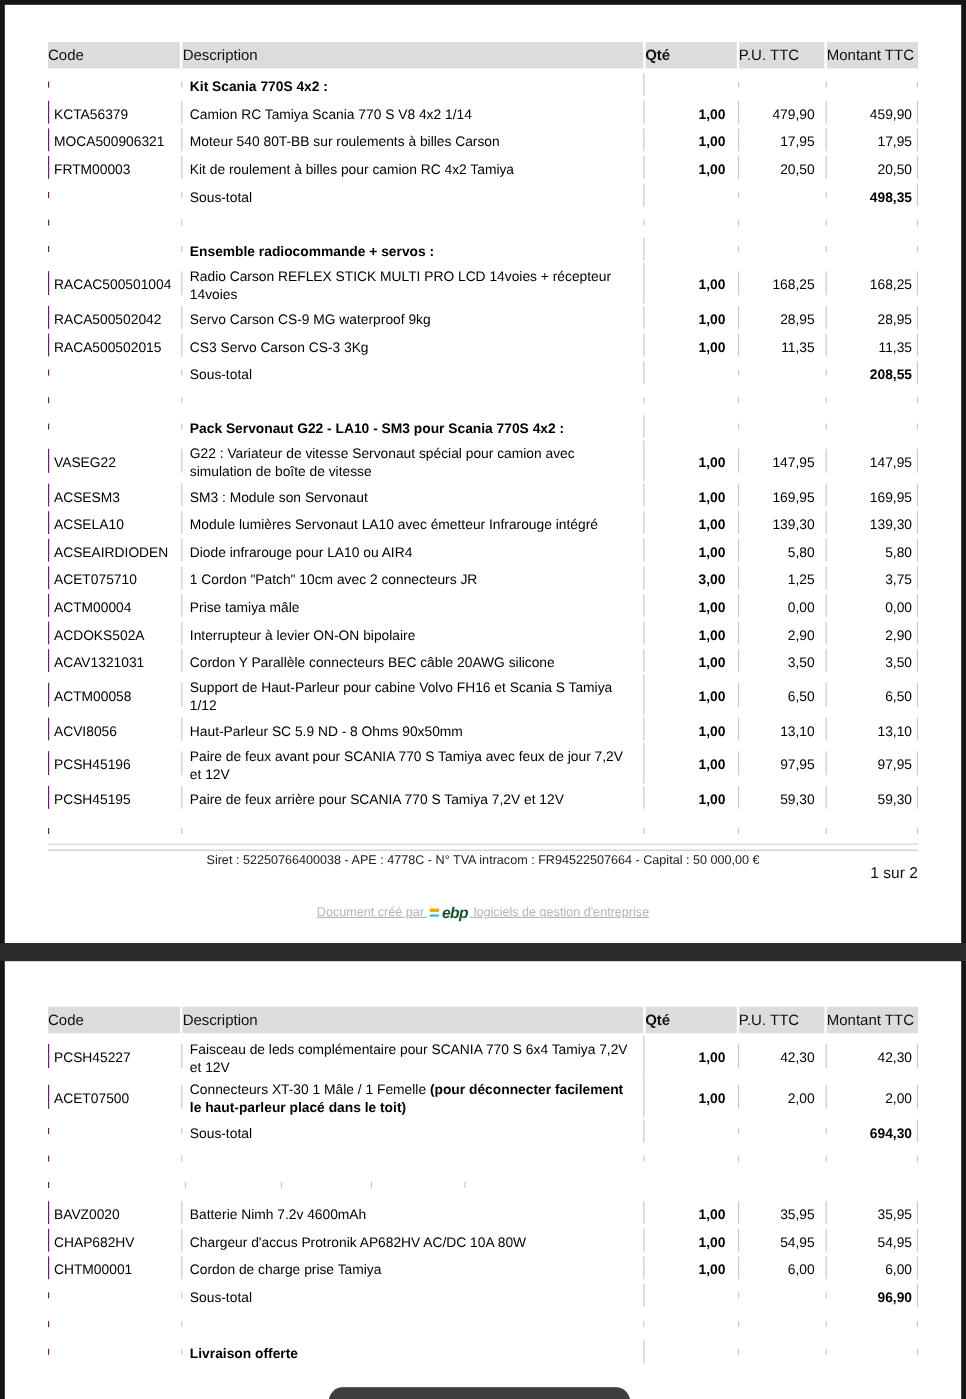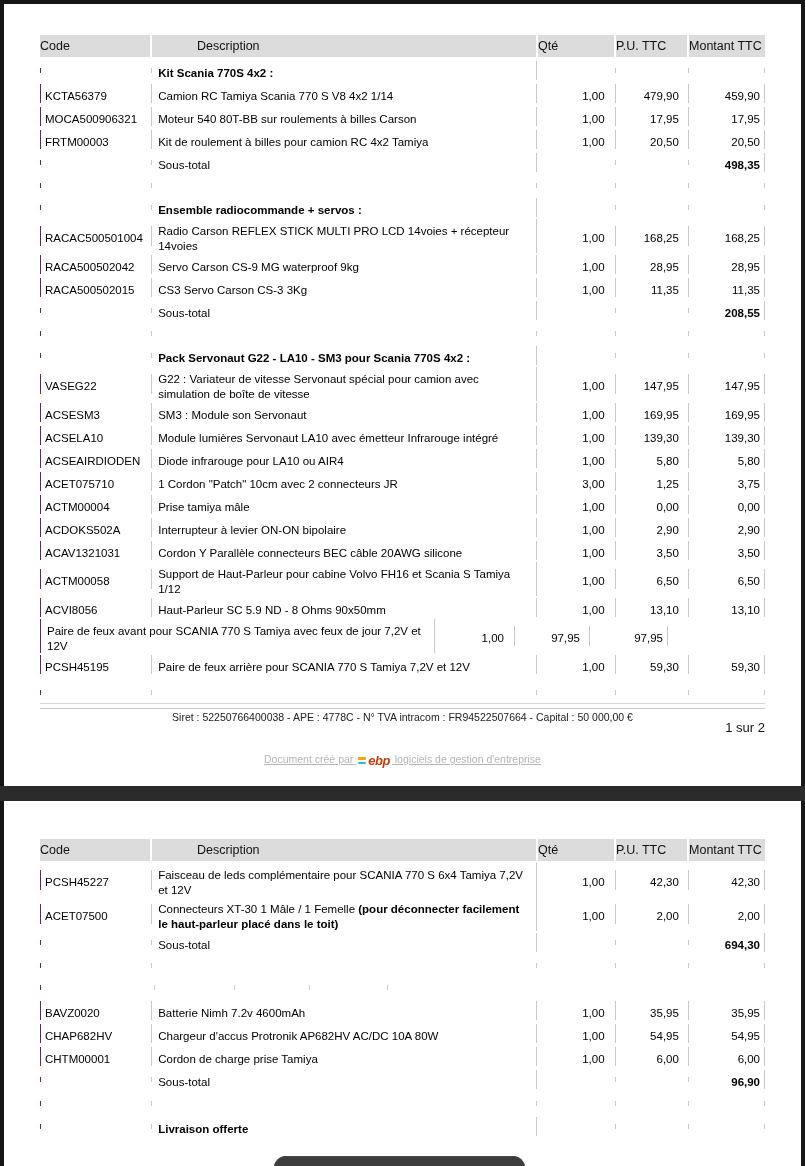--- a/index.html
+++ b/index.html
@@ -16,21 +16,21 @@
 
   .doc-table{margin-left:36px;width:725px;}
   .p1pad{padding-top:31px;}
   .p2pad{padding-top:38px;}
 
   .thead{display:flex;background:#dcdcdc;height:22px;}
   .th{box-sizing:border-box;font-size:12.5px;color:#111;line-height:22px;
       border-right:2px solid #ffffff;}
   .th:last-child{border-right:none;}
 
-  .c0{width:115px;} .c1{width:395px;padding-left:45px;} .c2{width:80px;} .c3{width:75px;} .c4{width:78px;}
+  .c0{width:115px;} .c1{width:395px;} .c2{width:80px;font-weight:bold;} .c3{width:75px;} .c4{width:78px;}
 
   .tbody{margin-top:2px;}
   .trow{display:flex;align-items:center;}
   .trow.item,.trow.section,.trow.subtotal{min-height:23px;}
   .td{box-sizing:border-box;font-size:11.5px;line-height:14.5px;color:#000;padding-top:5px;
       border-right:1px solid #c9c9c9;}
   .td:first-child{border-left:1px solid #701a75;}
   .td.code{padding-left:4px;}
   .td.desc{padding-left:6px;padding-right:6px;}
   .td.num{text-align:right;}
@@ -45,21 +45,21 @@
          font-size:10.5px;color:#222;}
   .pagenum{position:absolute;left:36px;top:716px;width:725px;text-align:right;
            font-size:13px;color:#111;}
   .credit{position:absolute;left:0;top:749px;width:797px;text-align:center;
           font-size:10.5px;color:#b5b5b5;text-decoration:underline;}
   .ebp-logo{display:inline-flex;align-items:center;margin:0 2px;vertical-align:middle;}
   .ebp-dashes{display:inline-flex;flex-direction:column;gap:2px;margin-right:2px;}
   .ebp-dashes i{display:block;width:8px;height:2.5px;border-radius:1px;}
   .ebp-dashes .d1{background:#f2a900;}
   .ebp-dashes .d2{background:#33b5e5;}
-  .ebp-word{font-weight:bold;font-style:italic;font-size:13px;color:#c2410c;letter-spacing:-0.5px;}
+  .ebp-word{font-weight:bold;font-style:italic;font-size:13px;color:#14532d;letter-spacing:-0.5px;}
 
   .pill{position:absolute;left:270px;top:355px;width:251px;height:14px;
         background:#3d3d3d;border-radius:12px 12px 0 0;box-shadow:inset 0 1px 0 #4a4a4a;}
 </style>
 </head>
 <body>
 
 <section class="page page1">
   <div class="doc-table p1pad">
     <div class="thead">
@@ -225,20 +225,21 @@
           <div class="td c4 num amt">6,50</div>
         </div>
         <div class="trow item">
           <div class="td c0 code">ACVI8056</div>
           <div class="td c1 desc"><span>Haut-Parleur SC 5.9 ND - 8 Ohms 90x50mm</span></div>
           <div class="td c2 num qty">1,00</div>
           <div class="td c3 num pu">13,10</div>
           <div class="td c4 num amt">13,10</div>
         </div>
         <div class="trow item">
+          <div class="td c0 code">PCSH45196</div>
           <div class="td c1 desc"><span>Paire de feux avant pour SCANIA 770 S Tamiya avec feux de jour 7,2V et 12V</span></div>
           <div class="td c2 num qty">1,00</div>
           <div class="td c3 num pu">97,95</div>
           <div class="td c4 num amt">97,95</div>
         </div>
         <div class="trow item">
           <div class="td c0 code">PCSH45195</div>
           <div class="td c1 desc"><span>Paire de feux arrière pour SCANIA 770 S Tamiya 7,2V et 12V</span></div>
           <div class="td c2 num qty">1,00</div>
           <div class="td c3 num pu">59,30</div>

